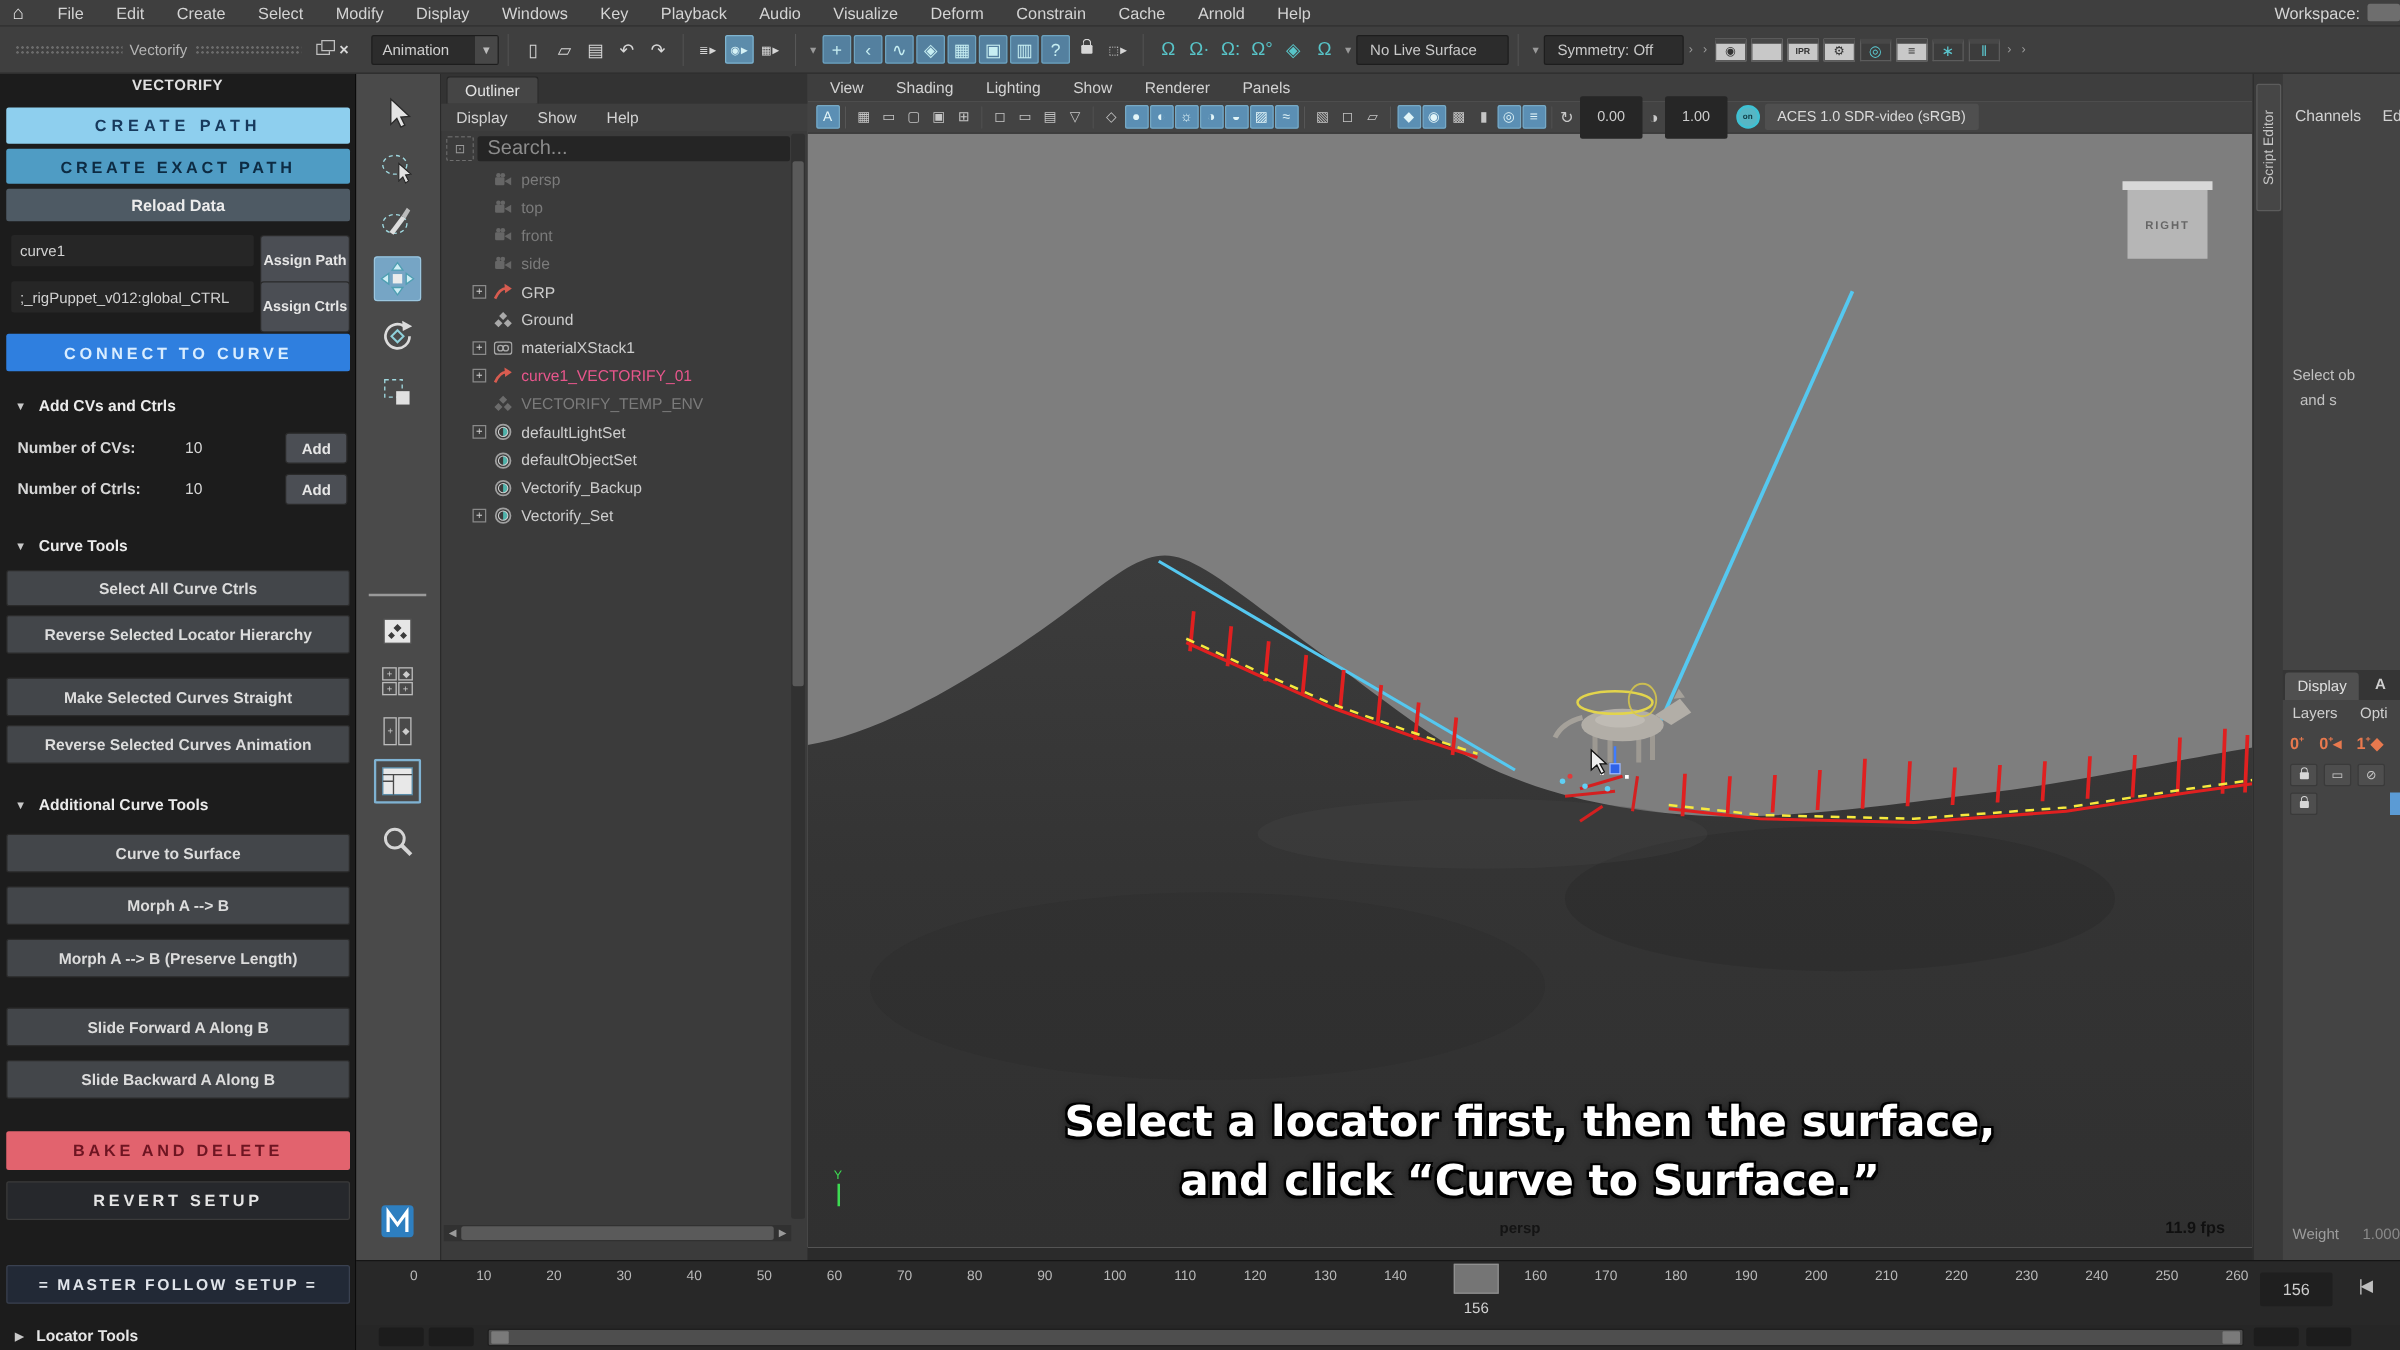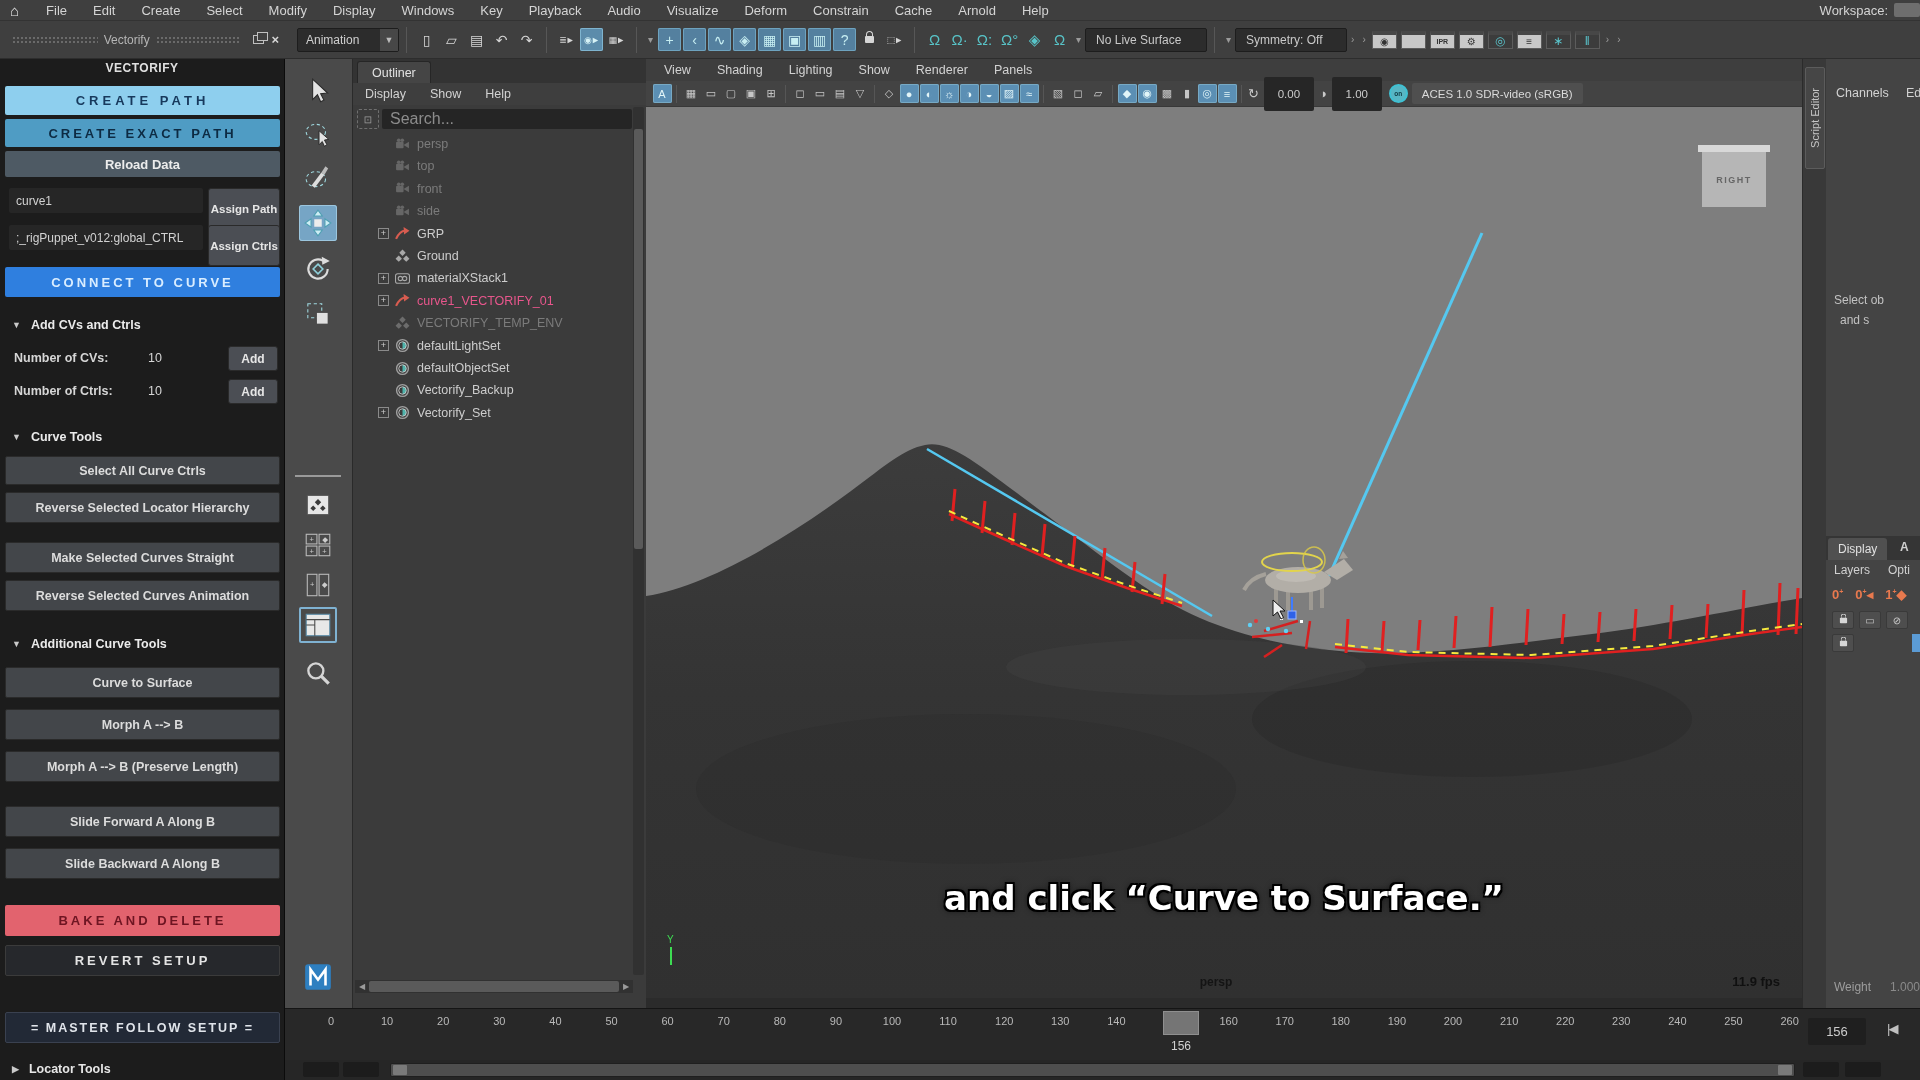--- a/index.html
+++ b/index.html
@@ -694,20 +694,21 @@
       <span class="vpi-sep"></span>
       <span class="cmicon">↻</span>
       <span class="vpfield">0.00</span>
       <span class="cmicon">◑</span>
       <span class="vpfield">1.00</span>
       <span class="ontoggle">on</span>
       <span class="acesbox">ACES 1.0 SDR-video (sRGB)</span>
     </div>
 
   <div id="subtitle">
+    <div>Select a locator first, then the surface,</div>
     <div>and click “Curve to Surface.”</div>
   </div>
 </div>
 
 <div id="scriptstrip">
   <div class="tab">
     <span>Script Editor</span>
   </div>
 </div>
 

